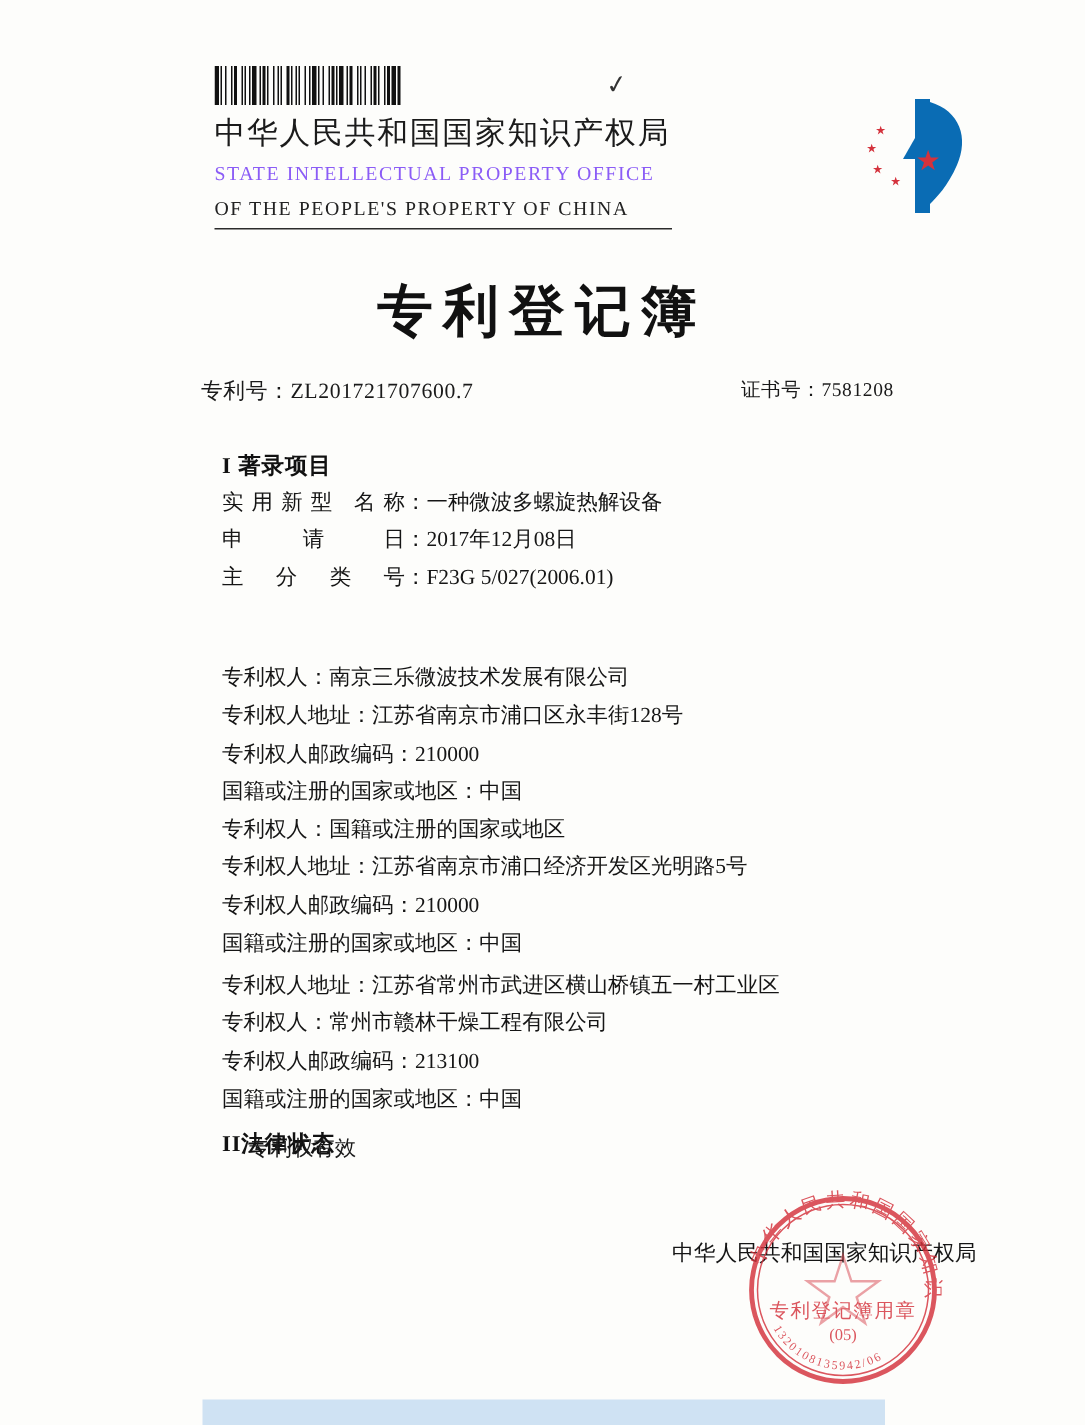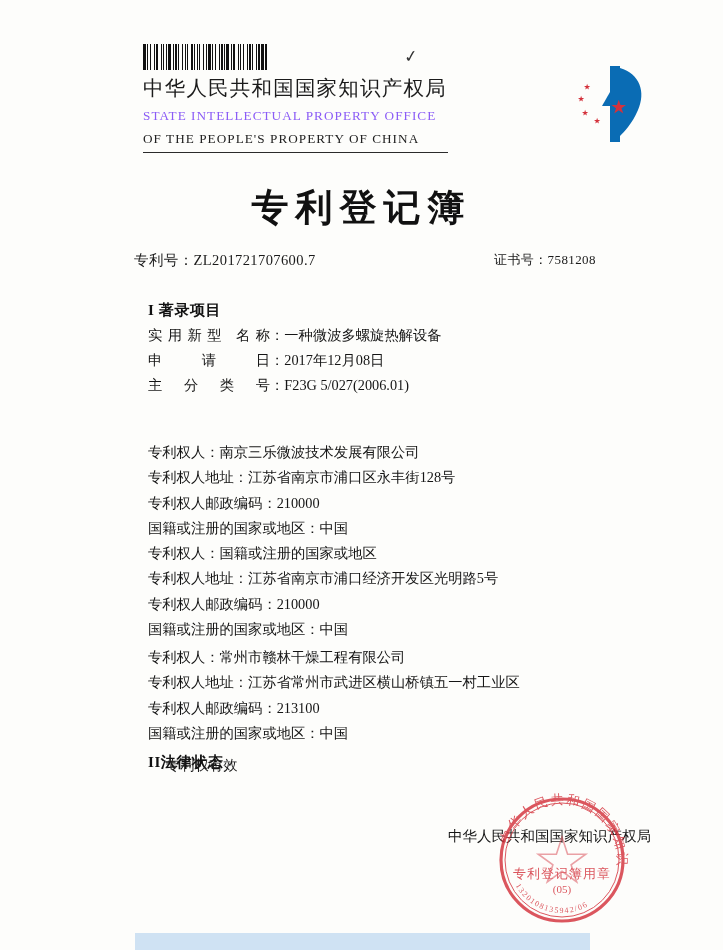--- a/index.html
+++ b/index.html
@@ -369,22 +369,22 @@
   </div>
 
   <div class="holder" id="holder1">
     <div><span>专利权人：</span><span>国籍或注册的国家或地区</span></div>
     <div><span>专利权人地址：</span><span>江苏省南京市浦口经济开发区光明路5号</span></div>
     <div><span>专利权人邮政编码：</span><span>210000</span></div>
     <div><span>国籍或注册的国家或地区：</span><span>中国</span></div>
   </div>
 
   <div class="holder" id="holder2">
+    <div><span>专利权人地址：</span><span>江苏省常州市武进区横山桥镇五一村工业区</span></div>
     <div><span>专利权人：</span><span>常州市赣林干燥工程有限公司</span></div>
-    <div><span>专利权人地址：</span><span>江苏省常州市武进区横山桥镇五一村工业区</span></div>
     <div><span>专利权人邮政编码：</span><span>213100</span></div>
     <div><span>国籍或注册的国家或地区：</span><span>中国</span></div>
   </div>
 
   <div class="sec-head" id="sec2">II法律状态</div>
   <div class="legal-value">专利权有效</div>
 
   <div class="sign">
     <div>中华人民共和国国家知识产权局</div>
   </div>

